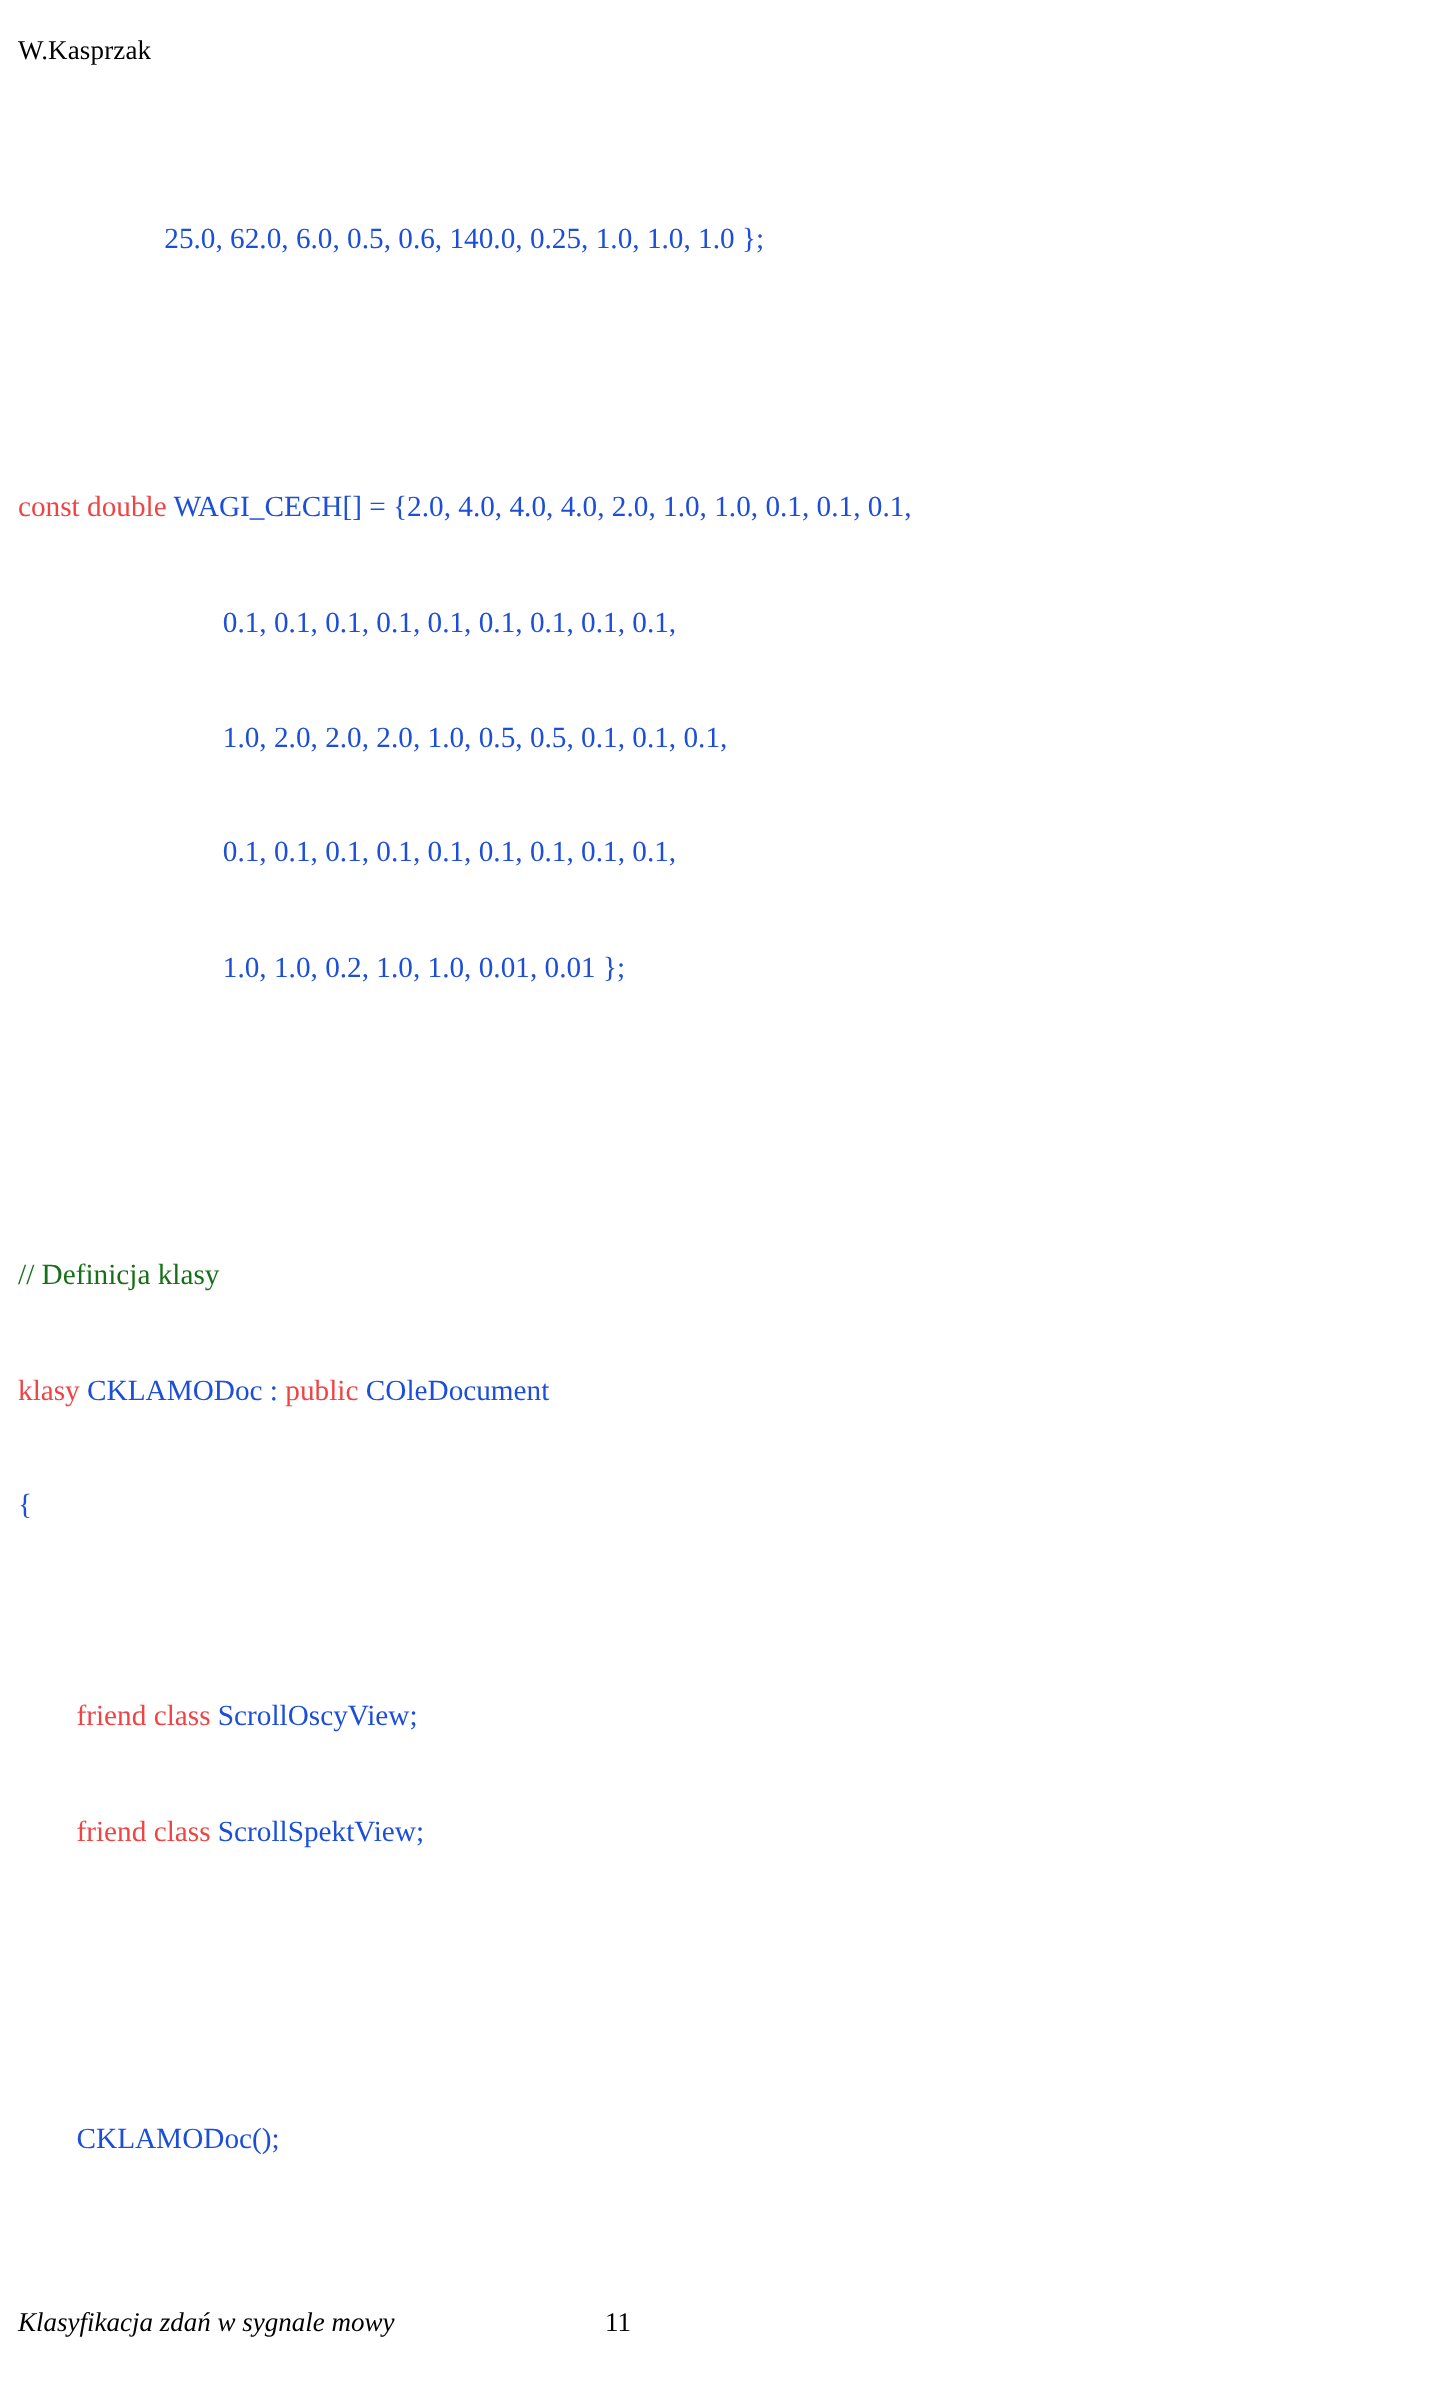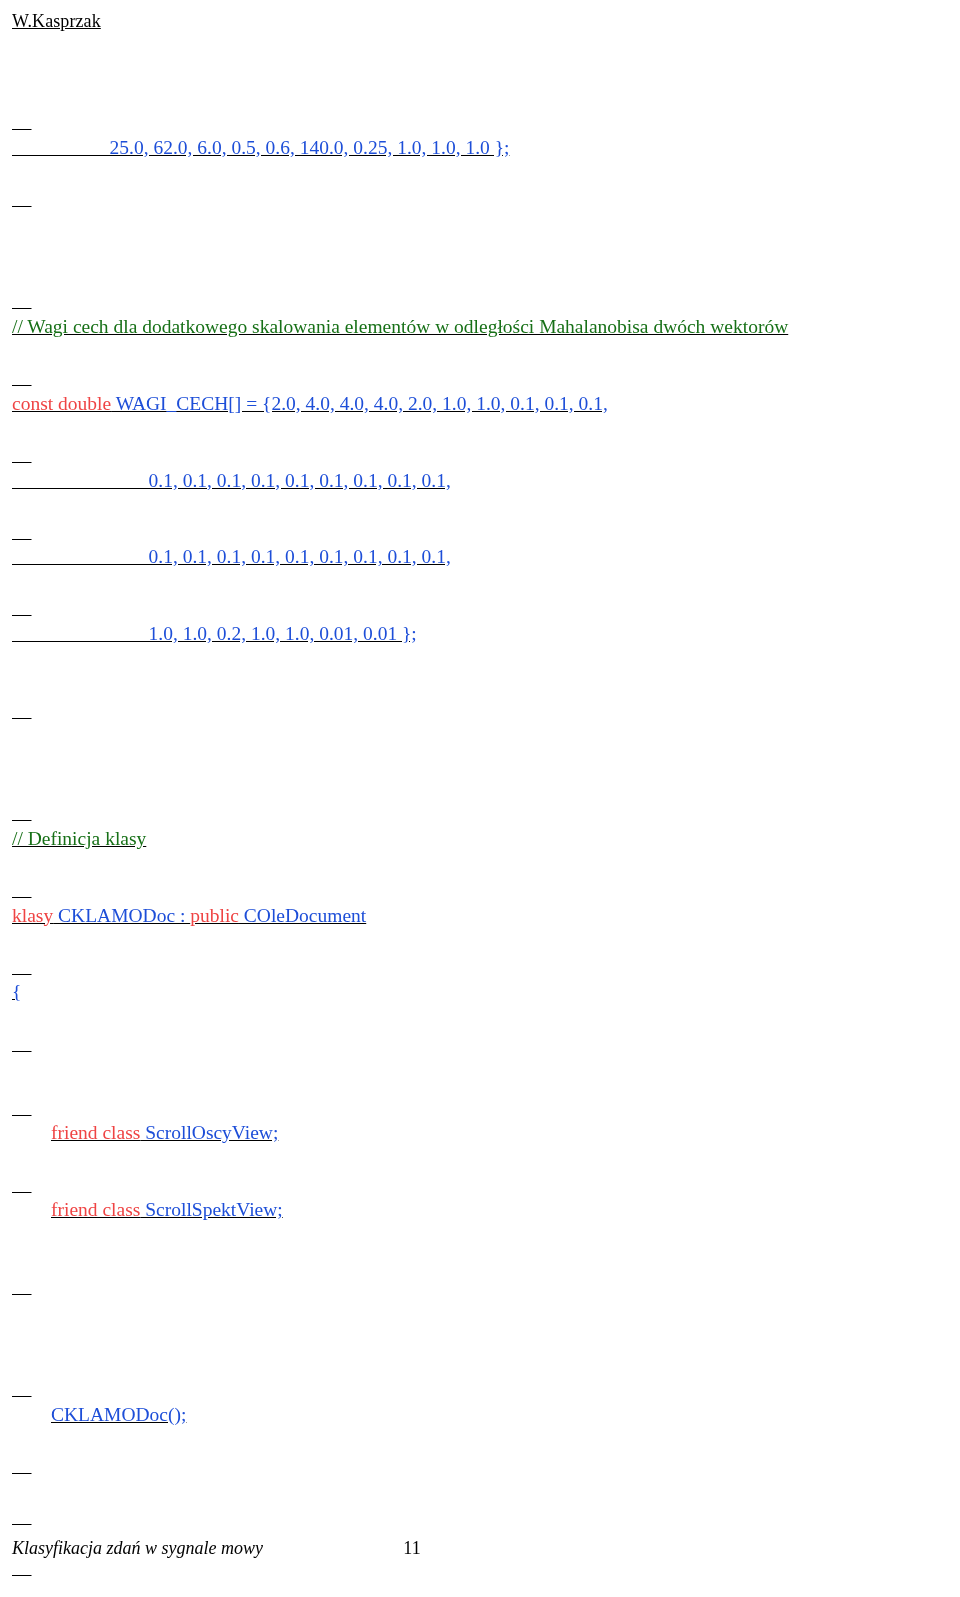--- a/index.html
+++ b/index.html
@@ -14,22 +14,21 @@
     position: relative;
     font-family: "Liberation Serif", "DejaVu Serif", serif;
     color: #000000;
     overflow: hidden;
   }
   .page {
     position: relative;
     width: 836px;
     height: 1597px;
     box-sizing: border-box;
-    padding: 10px 8px 0 8px;
-    text-decoration: underline;
+    padding: 22px 8px 0 8px;
   }
 
   
   .running-header {
     font-size: 18px;
     line-height: 22px;
     letter-spacing: 0.1px;
     margin: 0 0 26px 4px;
   }
 
@@ -85,23 +84,23 @@
 
 <div class="page">
 
   <div class="running-header">W.Kasprzak</div>
 
   <div class="code">
 
     <span class="ln"><span class="id">                    25.0, 62.0, 6.0, 0.5, 0.6, 140.0, 0.25, 1.0, 1.0, 1.0 };</span></span>
     <span class="blank"></span>
 
-    <span class="ln"><span class="cm">// Wagi cech dla dodatkowego skalowania elementów w odległości Mahalanobisa dwóch wektorów</span></span>
     <span class="ln"><span class="kw">const double</span><span class="id"> WAGI_CECH[] = {2.0, 4.0, 4.0, 4.0, 2.0, 1.0, 1.0, 0.1, 0.1, 0.1,</span></span>
     <span class="ln"><span class="id">                            0.1, 0.1, 0.1, 0.1, 0.1, 0.1, 0.1, 0.1, 0.1,</span></span>
+    <span class="ln"><span class="id">                            1.0, 2.0, 2.0, 2.0, 1.0, 0.5, 0.5, 0.1, 0.1, 0.1,</span></span>
     <span class="ln"><span class="id">                            0.1, 0.1, 0.1, 0.1, 0.1, 0.1, 0.1, 0.1, 0.1,</span></span>
     <span class="ln"><span class="id">                            1.0, 1.0, 0.2, 1.0, 1.0, 0.01, 0.01 };</span></span>
 
     <span class="blank"></span>
 
     <span class="ln"><span class="cm">// Definicja klasy</span></span>
     <span class="ln"><span class="kw">klasy</span><span class="id"> CKLAMODoc : </span><span class="kw">public</span><span class="id"> COleDocument</span></span>
     <span class="ln"><span class="id">{</span></span>
     <span class="blank-half"></span>
     <span class="ln">	<span class="kw">friend class</span><span class="id"> ScrollOscyView;</span></span>

